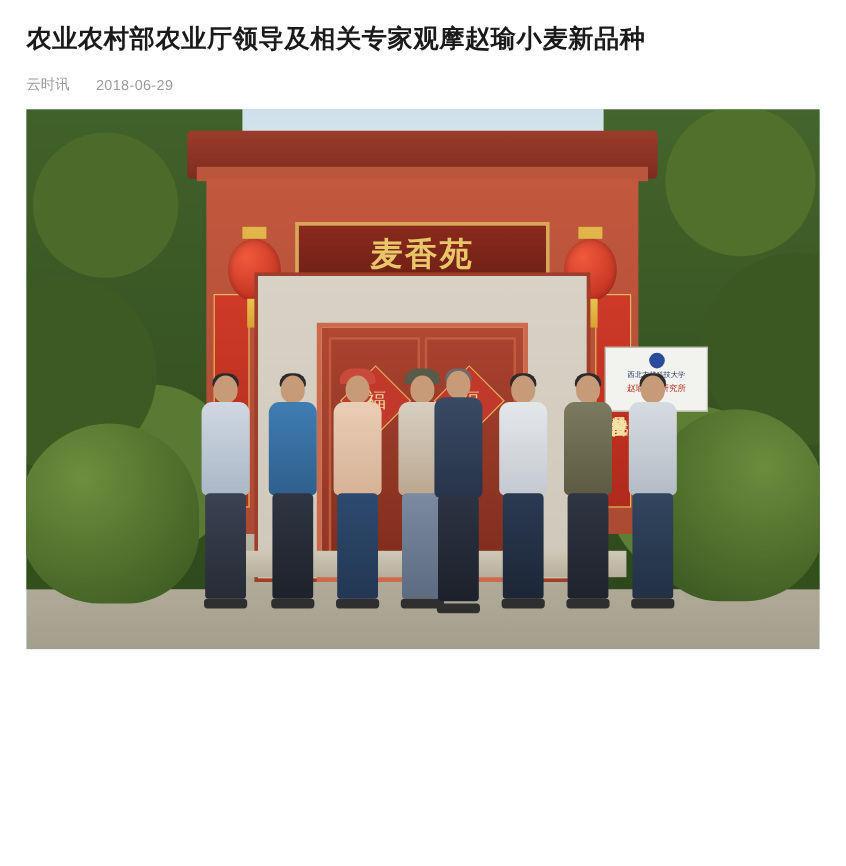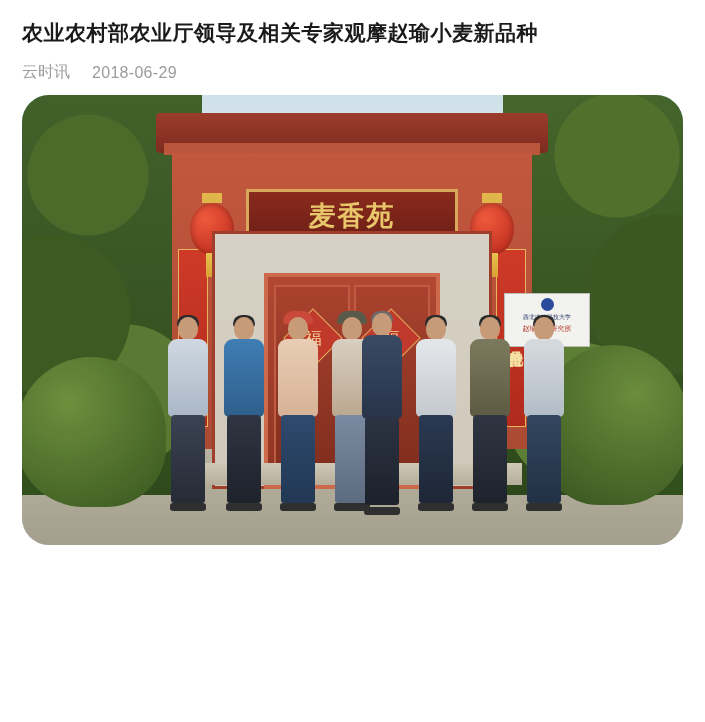--- a/index.html
+++ b/index.html
@@ -27,36 +27,35 @@
     color: #1a1a1a;
     letter-spacing: 0.5px;
     margin: 18px 0 0 0;
     line-height: 30px;
   }
   .meta-row {
     display: flex;
     align-items: center;
     margin-top: 14px;
     margin-bottom: 12px;
-    font-size: 16px;
+    font-size: 12px;
     color: #9b9b9b;
   }
   .meta-source {
     margin-right: 22px;
   }
   .meta-date {
     letter-spacing: 0.3px;
   }
   .photo {
     width: 661px;
     height: 450px;
     position: relative;
     overflow: hidden;
     background: #b7cbd8;
-    border-radius: 27px;
   }
   
   .sky {
     position: absolute;
     left: 0; top: 0; right: 0;
     height: 120px;
     background: linear-gradient(#cfe0ea, #e6eef2);
   }
   
   .ground {

